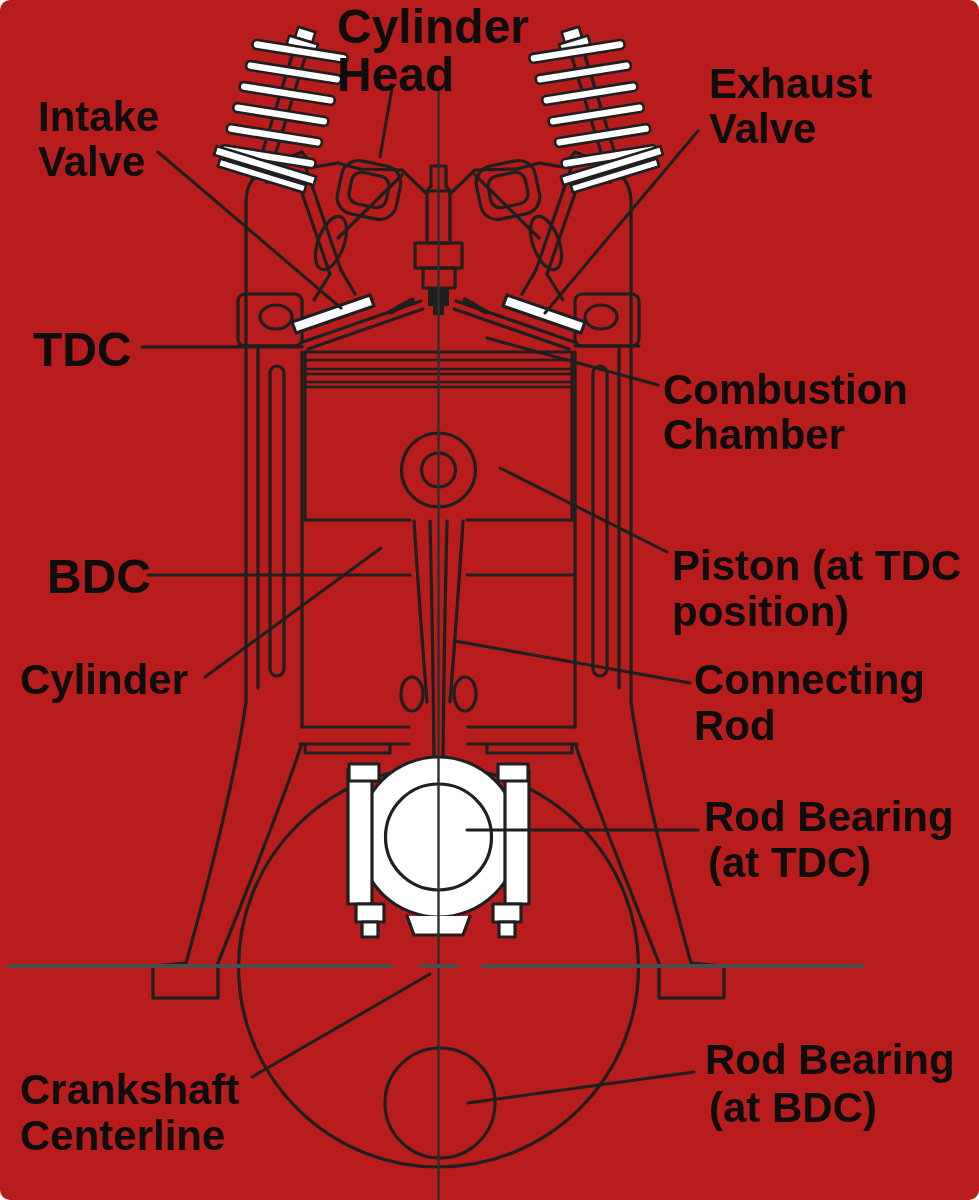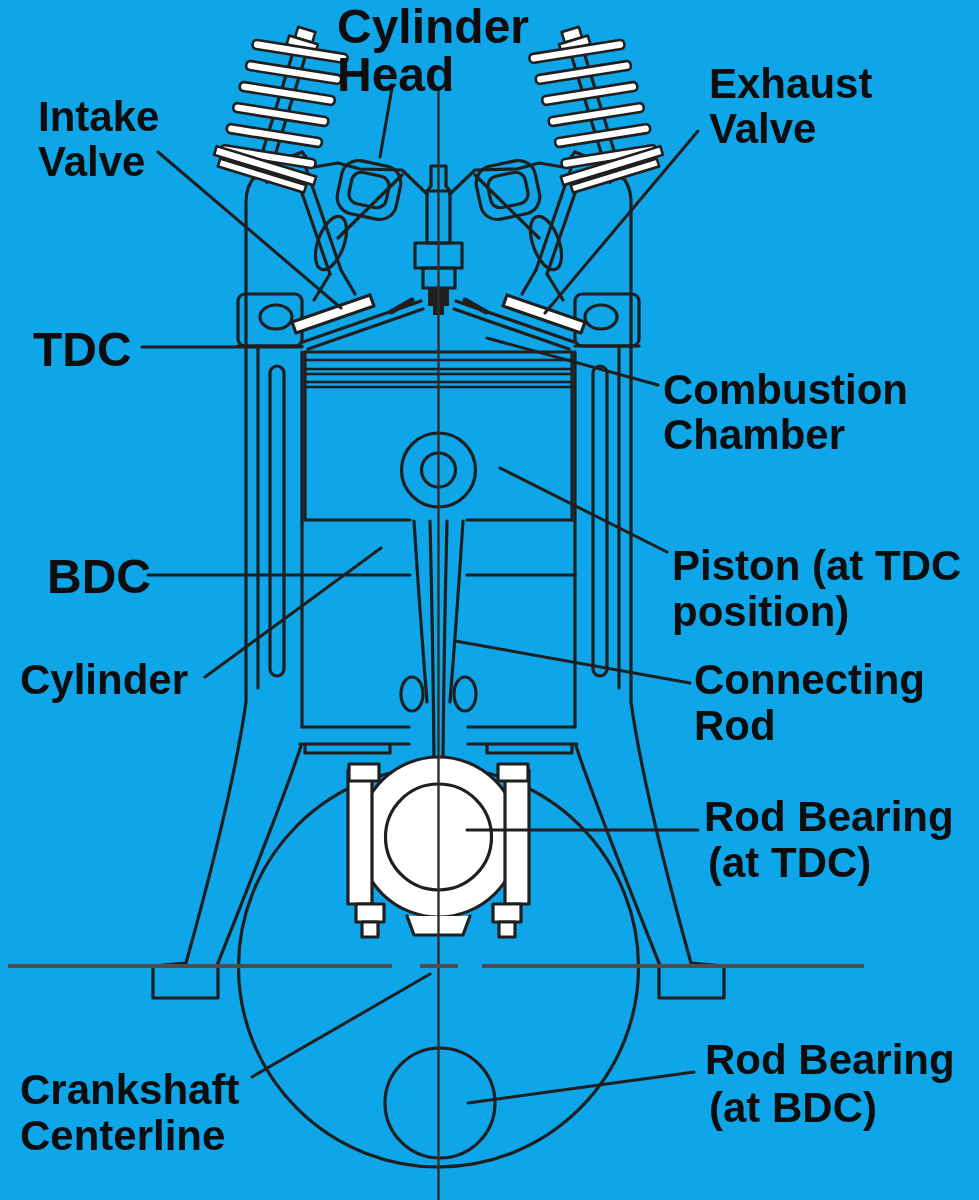--- a/index.html
+++ b/index.html
@@ -1,18 +1,19 @@
 <!DOCTYPE html>
 <html><head>
 <meta charset="utf-8">
 <style>
   html,body { margin:0; padding:0; background:#ffffff; }
   #stage {
-    position:relative; width:979px; height:1200px; background:#0ea5e9;
+    position:relative; width:979px; height:1200px; background:#b91c1c;
     overflow:hidden;
+    border-radius:10px;
   }
   svg { position:absolute; left:0; top:0; }
   .art   { stroke:#1f1f1f; stroke-width:3.2; fill:none; stroke-linecap:round; stroke-linejoin:round; }
   .thin  { stroke-width:2.6; }
   .thick { stroke-width:5; }
   .wfill { fill:#ffffff; }
   .dark  { fill:#1f1f1f; stroke:none; }
   .leader{ stroke:#1f1f1f; stroke-width:3; fill:none; stroke-linecap:round; }
   .cl-v  { stroke:#2e2e2e; stroke-width:2.4; fill:none; }
   .cl-h  { stroke:#4d4d4d; stroke-width:4;   fill:none; }

